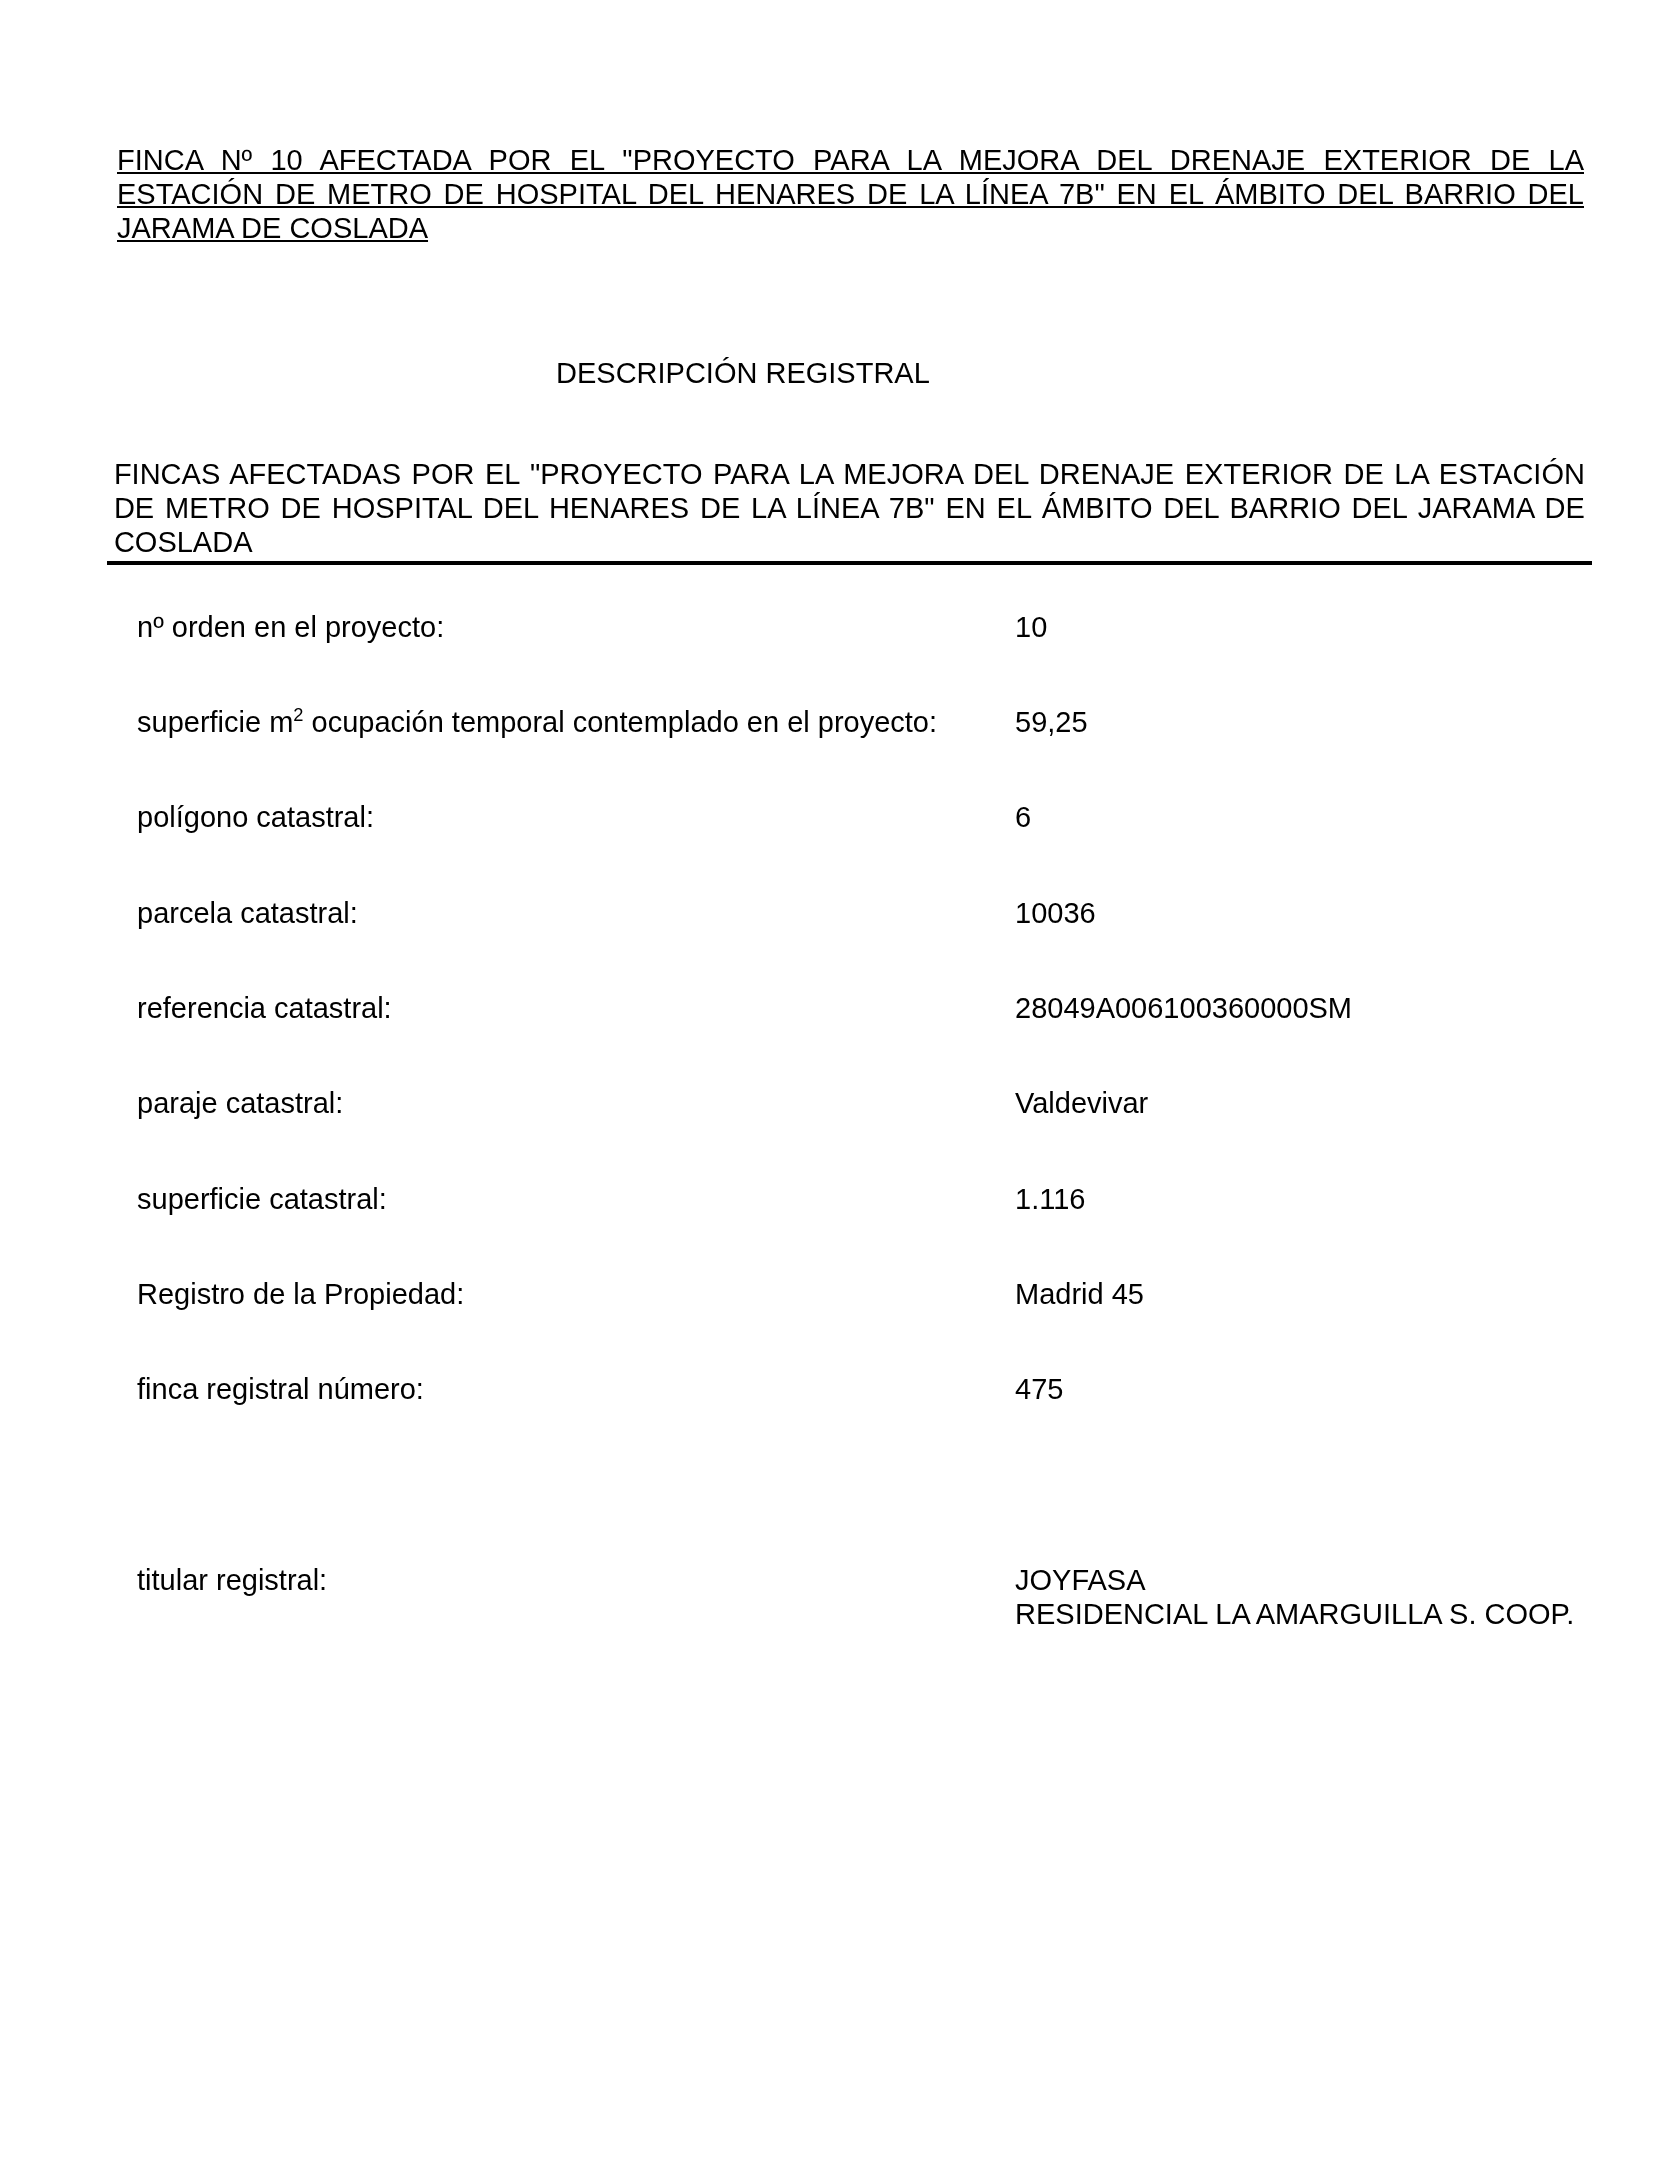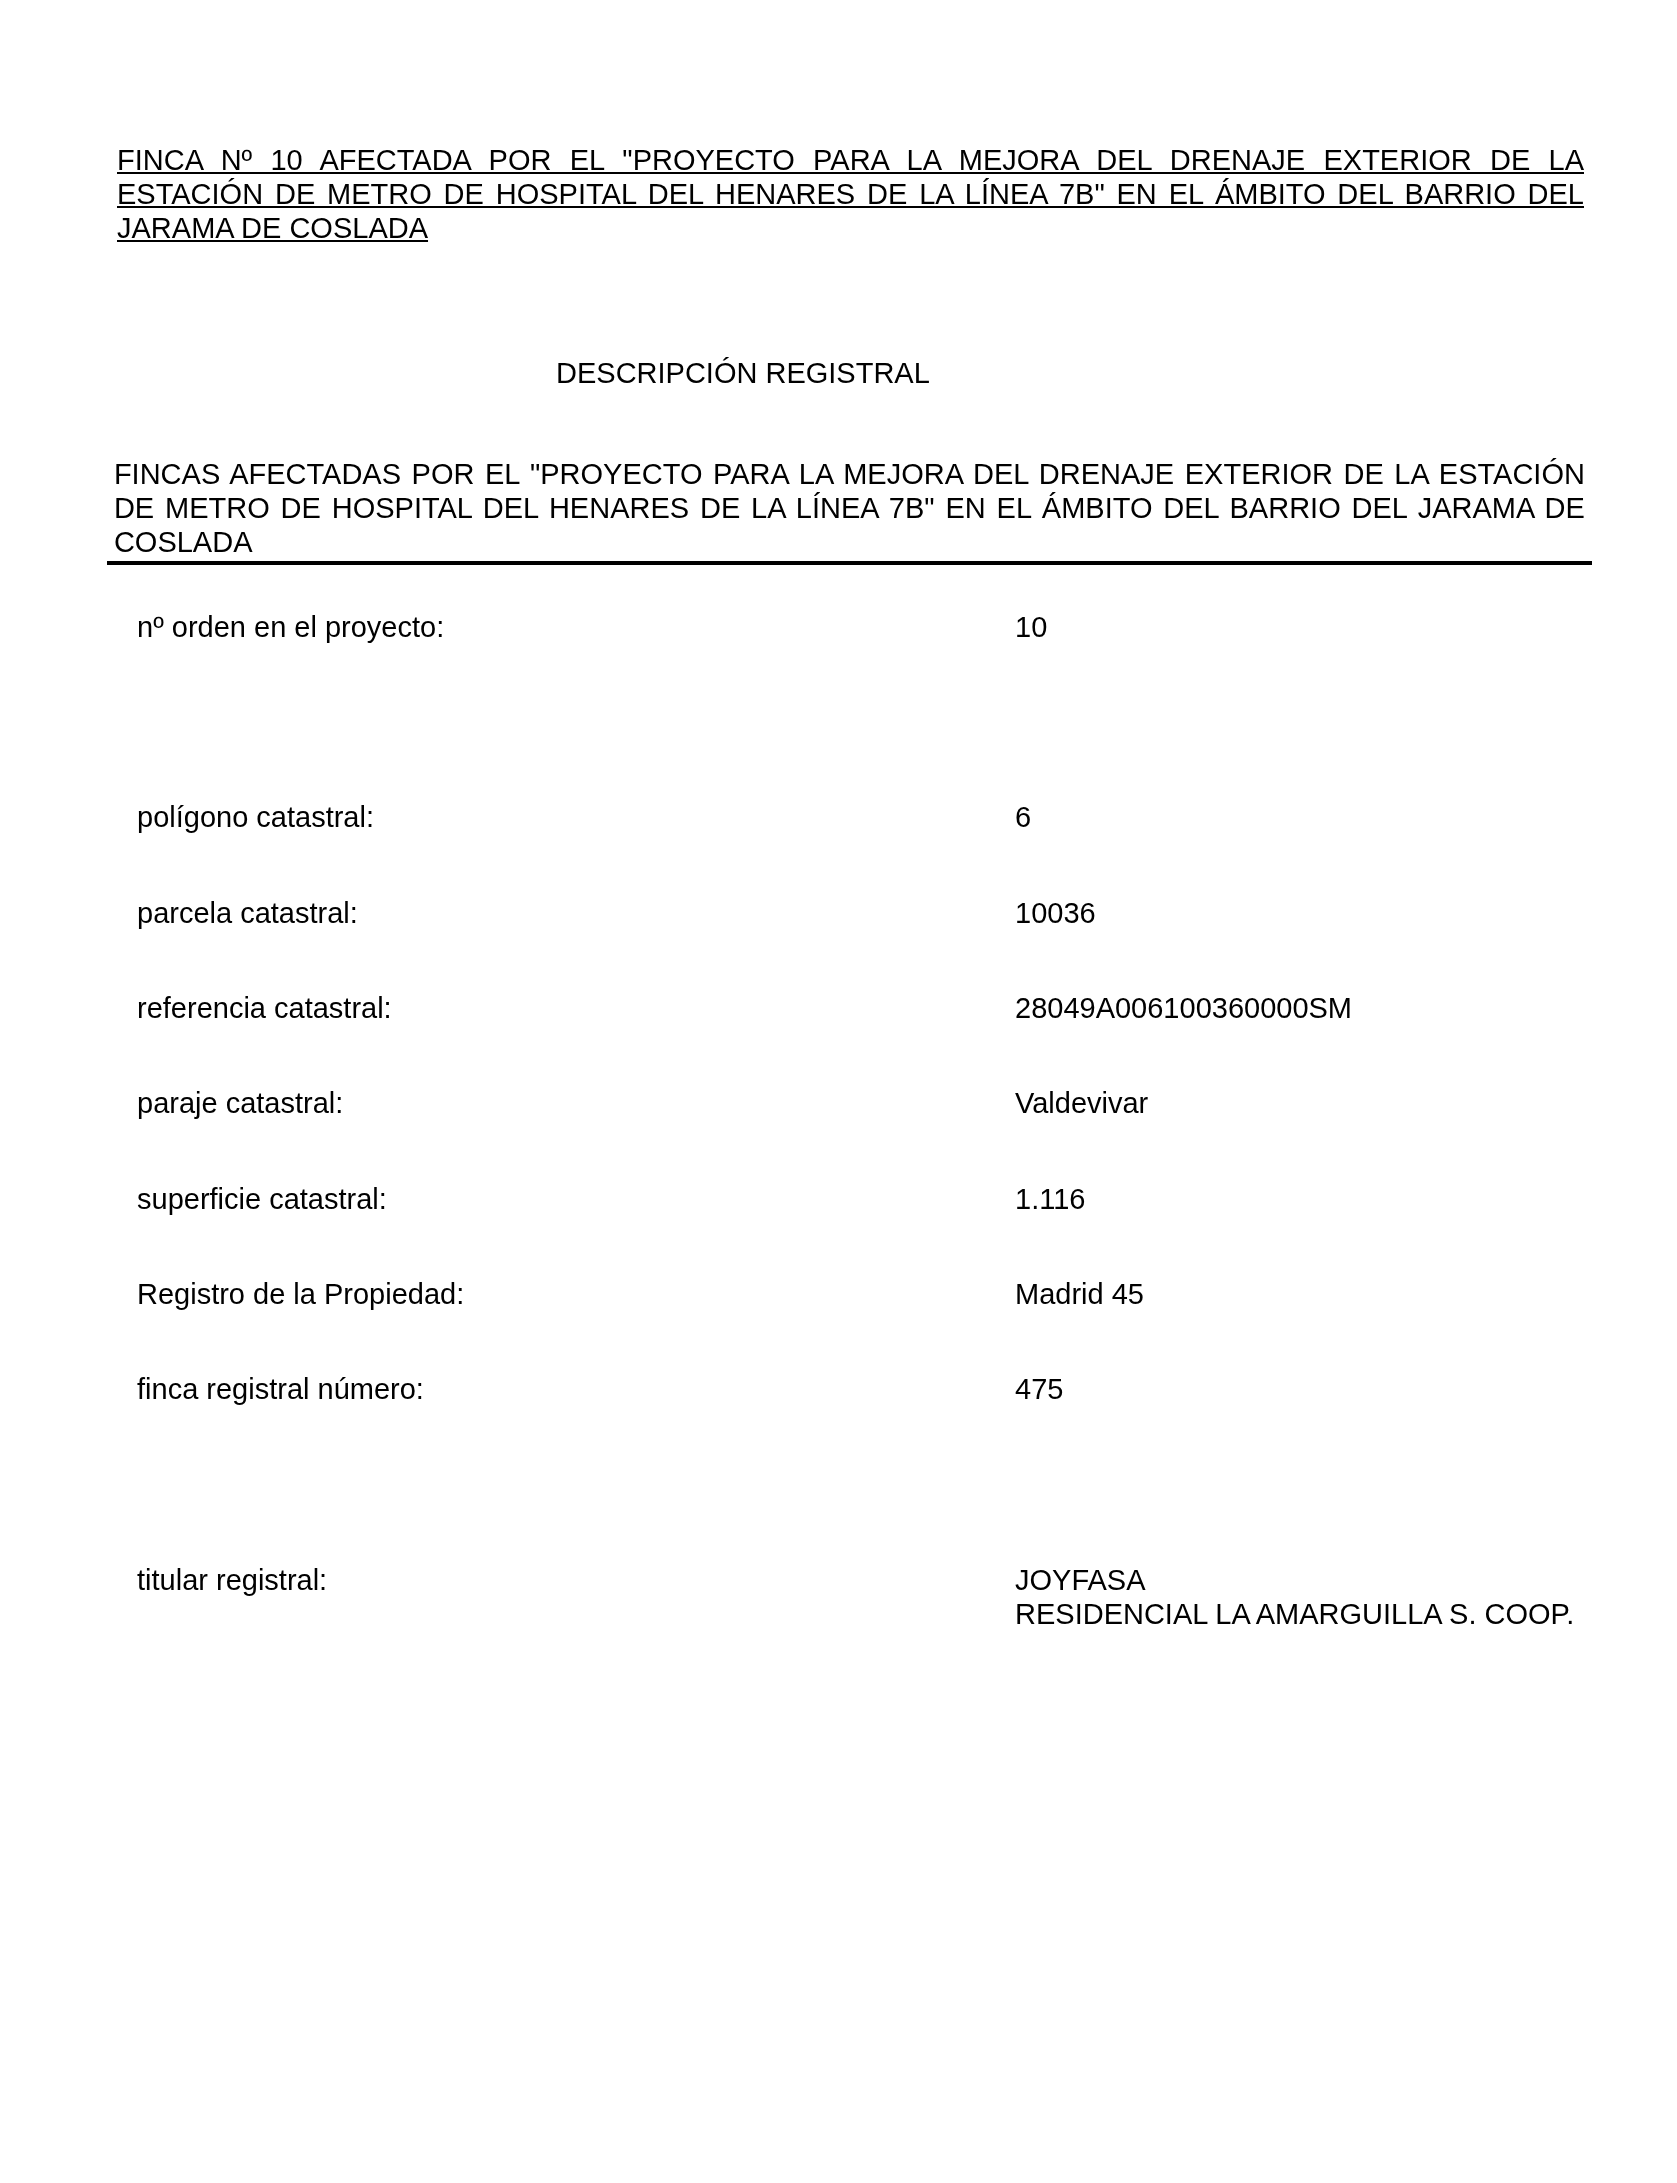--- a/index.html
+++ b/index.html
@@ -83,20 +83,24 @@
     <div class="line just">FINCAS AFECTADAS POR EL "PROYECTO PARA LA MEJORA DEL DRENAJE EXTERIOR DE LA ESTACIÓN</div>
     <div class="line just">DE METRO DE HOSPITAL DEL HENARES DE LA LÍNEA 7B" EN EL ÁMBITO DEL BARRIO DEL JARAMA DE</div>
     <div class="line">COSLADA</div>
   </div>
 
   <div class="row" style="top:610px">
     <span class="label">nº orden en el proyecto:</span>
     <span class="value">10</span>
   </div>
 
+  <div class="row" style="top:705px">
+    <span class="label"><span>superficie m</span><span class="sup">2</span><span> ocupación temporal contemplado en el proyecto:</span></span>
+    <span class="value">59,25</span>
+  </div>
 
   <div class="row" style="top:800px">
     <span class="label">polígono catastral:</span>
     <span class="value">6</span>
   </div>
 
   <div class="row" style="top:896px">
     <span class="label">parcela catastral:</span>
     <span class="value">10036</span>
   </div>

